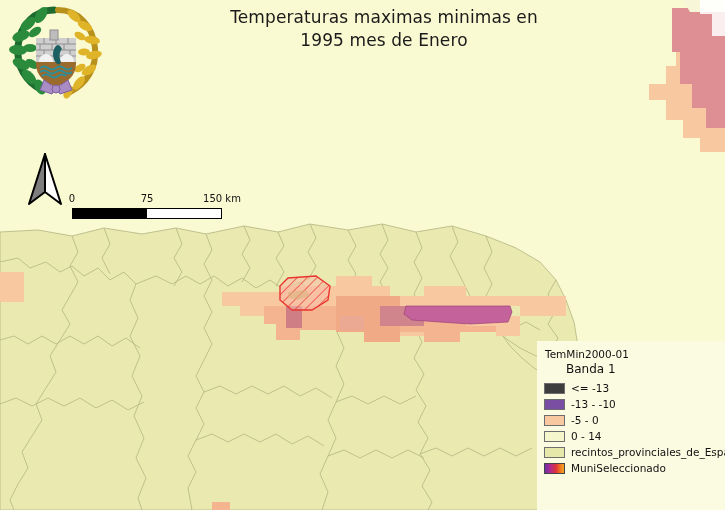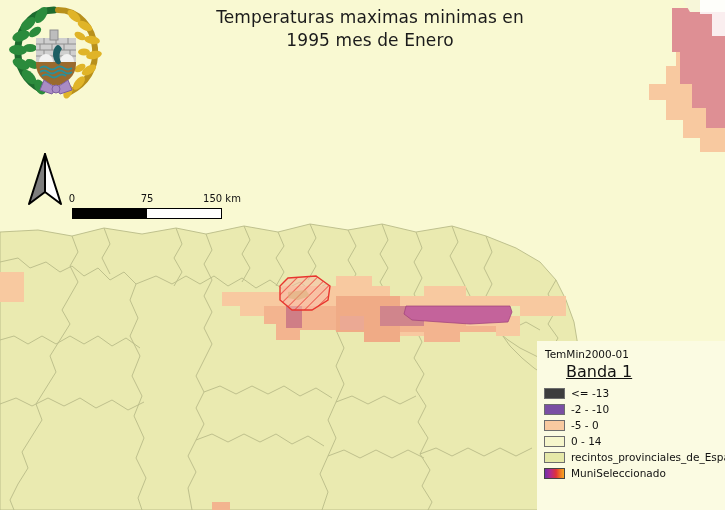--- a/index.html
+++ b/index.html
@@ -6,21 +6,21 @@
   body{
     width:725px;height:510px;overflow:hidden;
     font-family:"DejaVu Sans","Liberation Sans",sans-serif;
     background:#f9f9d2;
   }
   #map-canvas{position:relative;width:725px;height:510px;background:#f9f9d2;overflow:hidden;}
   svg.layer{position:absolute;left:0;top:0;width:725px;height:510px;}
 
   
   #map-title{
-    position:absolute;left:150px;top:6px;width:440px;
+    position:absolute;left:164px;top:6px;width:440px;
     text-align:center;font-size:17px;color:#1b1b1b;line-height:1.35;
     letter-spacing:.1px;
   }
   #map-title .ln{display:block;}
 
   
   #scalebar{position:absolute;left:72px;top:193px;width:150px;}
   #scalebar .sb-labels{position:relative;height:15px;font-size:10px;color:#111;}
   #scalebar .sb-labels span{position:absolute;top:0;transform:translateX(-50%);white-space:nowrap;}
   #scalebar .sb-bar{display:flex;height:11px;border:1px solid #000;box-sizing:border-box;}
@@ -34,21 +34,21 @@
   
   #emblem{position:absolute;left:8px;top:2px;width:96px;height:100px;}
 
   
   #legend{
     position:absolute;left:537px;top:341px;width:188px;height:169px;
     background:#fbfbe2;font-size:10.5px;color:#111;
     padding:7px 0 0 7px;box-sizing:border-box;
   }
   #legend .lg-title{font-size:10.5px;margin:0 0 2px 1px;}
-  #legend .lg-sub{font-size:16px;margin:0 17px 3px 22px;text-decoration:underline;}
+  #legend .lg-sub{font-size:12px;margin:0 17px 3px 22px;}
   #legend .lg-row{display:flex;align-items:flex-end;height:15px;margin-bottom:1px;}
   #legend .sw{
     width:21px;height:11px;margin-right:6px;flex:0 0 21px;
     border:1px solid #6d6d6d;box-sizing:border-box;
   }
   #legend .sw.hatch{border:1px solid #e8352e;background:#fdecea;position:relative;overflow:hidden;}
   #legend .sw.hatch i{
     position:absolute;left:-12px;top:-6px;width:46px;height:24px;
     background:repeating-linear-gradient(45deg,#e8352e 0 1.6px,transparent 1.6px 5px);
   }
@@ -289,21 +289,21 @@
   <div id="legend">
     <div class="lg-title">TemMin2000-01</div>
     <div class="lg-sub">Banda 1</div>
 
     <div class="lg-row">
       <span class="sw" style="background:#3d3d3d"></span>
       <span class="lb">&lt;= -13</span>
     </div>
     <div class="lg-row">
       <span class="sw" style="background:#7a4fa3"></span>
-      <span class="lb">-2 - -10</span>
+      <span class="lb">-13 - -10</span>
     </div>
     <div class="lg-row">
       <span class="sw" style="background:#f8c9a0"></span>
       <span class="lb">-5 - 0</span>
     </div>
     <div class="lg-row">
       <span class="sw" style="background:#f6f6cc"></span>
       <span class="lb">0 - 14</span>
     </div>
 

